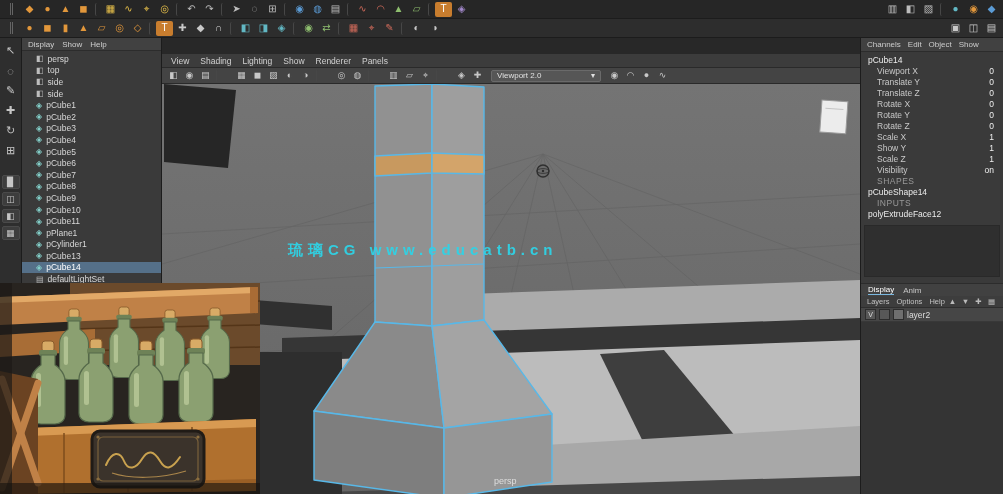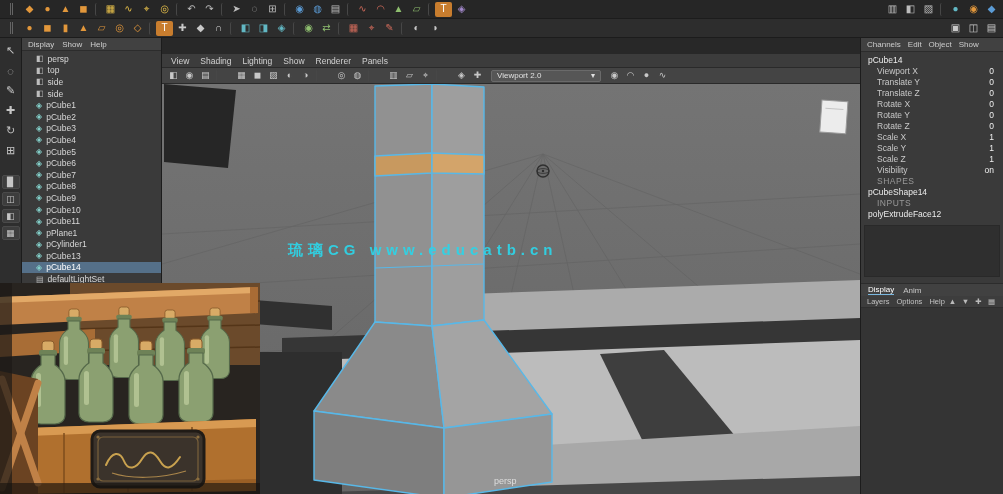--- a/index.html
+++ b/index.html
@@ -425,21 +425,21 @@
         </div>
         <div class="crow">
           <span class="cl">Rotate Z</span>
           <span class="cv">0</span>
         </div>
         <div class="crow">
           <span class="cl">Scale X</span>
           <span class="cv">1</span>
         </div>
         <div class="crow">
-          <span class="cl">Scale Y</span>
+          <span class="cl">Show Y</span>
           <span class="cv">1</span>
         </div>
         <div class="crow">
           <span class="cl">Scale Z</span>
           <span class="cv">1</span>
         </div>
         <div class="crow">
           <span class="cl">Visibility</span>
           <span class="cv">on</span>
         </div>
@@ -478,20 +478,26 @@
       <span style="display:flex;gap:2px;">
 
       <span class="ic">▲</span>
           <span class="ic">▼</span>
           <span class="ic">✚</span>
           <span class="ic">▦</span>
         </span>
     </div>
     <div>
 
+    <div class="lrow">
+          <span class="lbox">V</span>
+          <span class="lbox"></span>
+          <span class="lsw" style="background: rgb(111, 111, 111);"></span>
+          <span>layer2</span>
+        </div>
       </div>
     <div class="lfill"></div>
   </div>
 
   <div class="refimg">
     <svg width="260" height="211" viewBox="0 0 260 211">
       <rect x="0" y="0" width="260" height="211" fill="#282420"></rect>
       <rect x="70" y="0" width="190" height="82" fill="#6b4a2b"></rect>
       <g stroke="#543518" stroke-width="1.5">
         <line x1="70" y1="22" x2="260" y2="18"></line>

